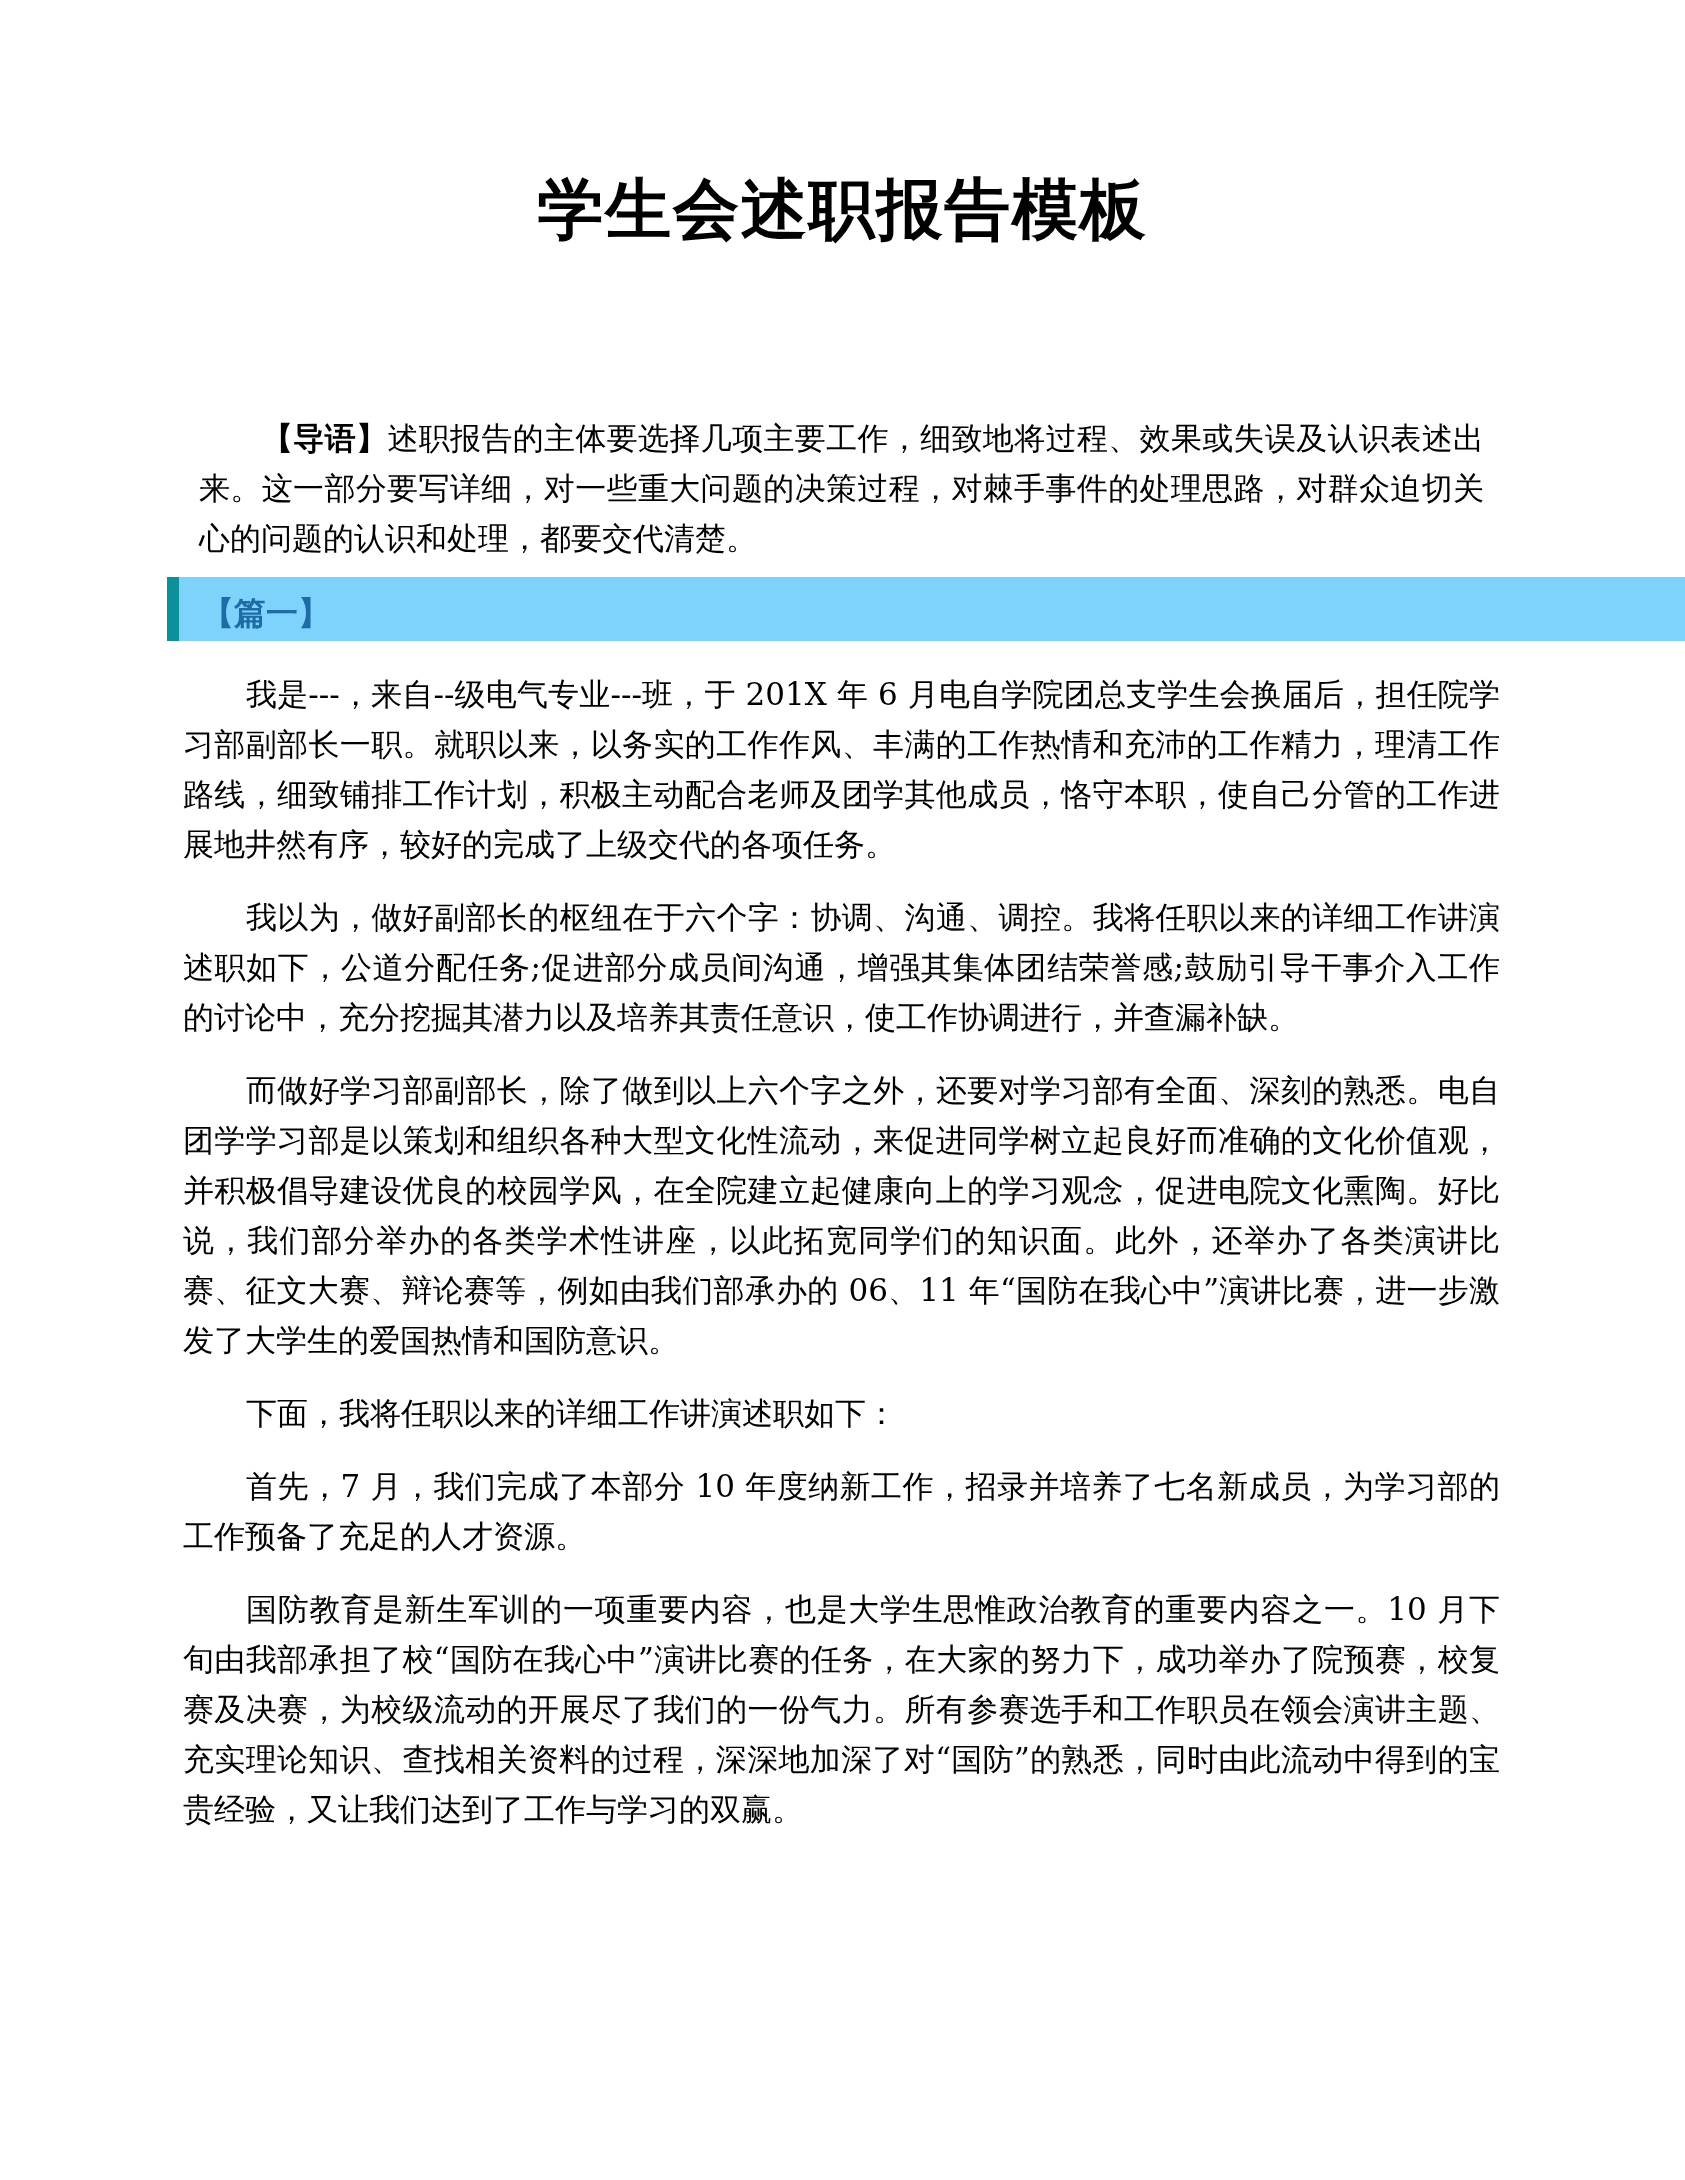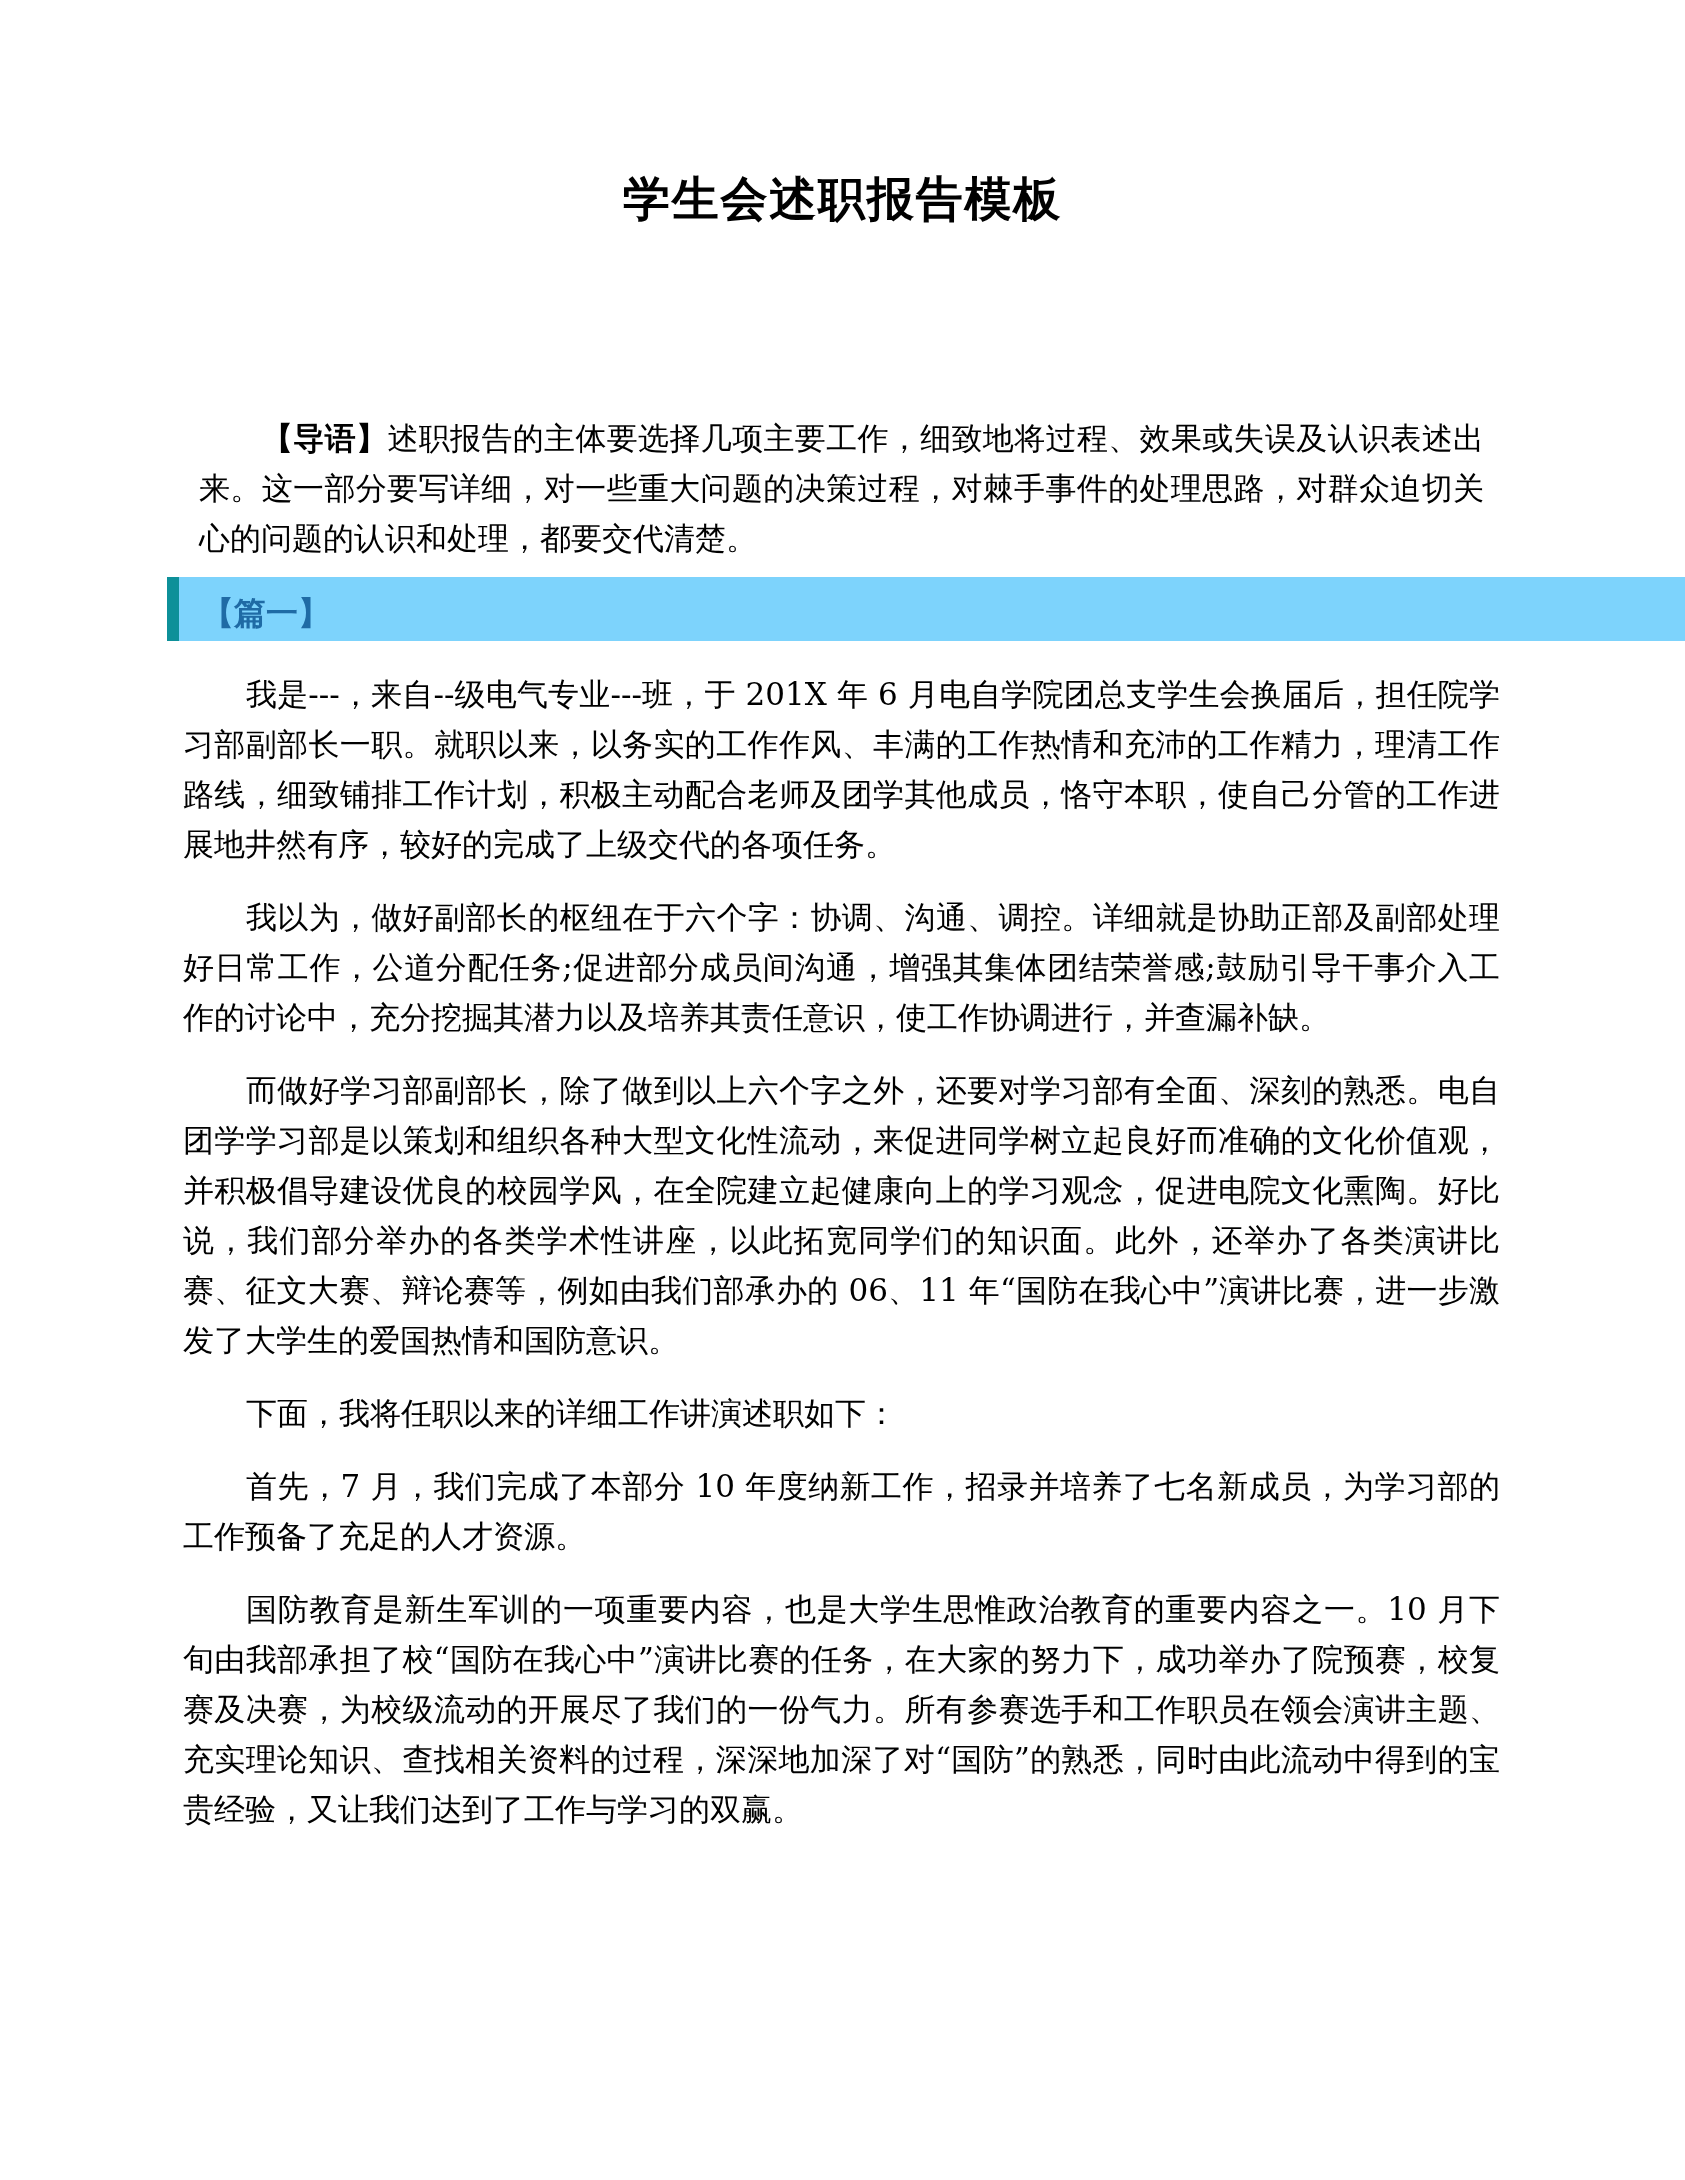--- a/index.html
+++ b/index.html
@@ -19,21 +19,21 @@
     width: 1685px;
     height: 2180px;
     background: #ffffff;
     box-sizing: border-box;
   }
   
   .doc-title {
     text-align: center;
     font-family: "DejaVu Sans", "Liberation Sans", sans-serif;
     font-weight: bold;
-    font-size: 47px;
+    font-size: 66px;
     line-height: 1.15;
     letter-spacing: 1.8px;
     color: #000000;
     margin: 0;
     padding-top: 172px;
   }
   
   .intro {
     margin: 0;
     padding: 0;
@@ -116,21 +116,21 @@
     <p><span class="lead-label">【导语】</span><span>述职报告的主体要选择几项主要工作，细致地将过程、效果或失误及认识表述出来。这一部分要写详细，对一些重大问题的决策过程，对棘手事件的处理思路，对群众迫切关心的问题的认识和处理，都要交代清楚。</span></p>
   </div>
 
   <div class="section-header">
     <span class="accent-bar"></span>
     <span class="section-label">【篇一】</span>
   </div>
 
   <div class="body-content">
     <p>我是---，来自--级电气专业---班，于 201X 年 6 月电自学院团总支学生会换届后，担任院学习部副部长一职。就职以来，以务实的工作作风、丰满的工作热情和充沛的工作精力，理清工作路线，细致铺排工作计划，积极主动配合老师及团学其他成员，恪守本职，使自己分管的工作进展地井然有序，较好的完成了上级交代的各项任务。</p>
-    <p>我以为，做好副部长的枢纽在于六个字：协调、沟通、调控。详细就是协助正部及副部处理好日常工作，公道分配任务;促进部分成员间沟通，增强其集体团结荣誉感;鼓励引导干事介入工作的讨论中，充分挖掘其潜力以及培养其责任意识，使工作协调进行，并查漏补缺。</p>
+    <p>我以为，做好副部长的枢纽在于六个字：协调、沟通、调控。我将任职以来的详细工作讲演述职如下，公道分配任务;促进部分成员间沟通，增强其集体团结荣誉感;鼓励引导干事介入工作的讨论中，充分挖掘其潜力以及培养其责任意识，使工作协调进行，并查漏补缺。</p>
     <p>而做好学习部副部长，除了做到以上六个字之外，还要对学习部有全面、深刻的熟悉。电自团学学习部是以策划和组织各种大型文化性流动，来促进同学树立起良好而准确的文化价值观，并积极倡导建设优良的校园学风，在全院建立起健康向上的学习观念，促进电院文化熏陶。好比说，我们部分举办的各类学术性讲座，以此拓宽同学们的知识面。此外，还举办了各类演讲比赛、征文大赛、辩论赛等，例如由我们部承办的 06、11 年“国防在我心中”演讲比赛，进一步激发了大学生的爱国热情和国防意识。</p>
     <p>下面，我将任职以来的详细工作讲演述职如下：</p>
     <p>首先，7 月，我们完成了本部分 10 年度纳新工作，招录并培养了七名新成员，为学习部的工作预备了充足的人才资源。</p>
     <p>国防教育是新生军训的一项重要内容，也是大学生思惟政治教育的重要内容之一。10 月下旬由我部承担了校“国防在我心中”演讲比赛的任务，在大家的努力下，成功举办了院预赛，校复赛及决赛，为校级流动的开展尽了我们的一份气力。所有参赛选手和工作职员在领会演讲主题、充实理论知识、查找相关资料的过程，深深地加深了对“国防”的熟悉，同时由此流动中得到的宝贵经验，又让我们达到了工作与学习的双赢。</p>
   </div>
 
 </div>
 
 
 </body></html>

